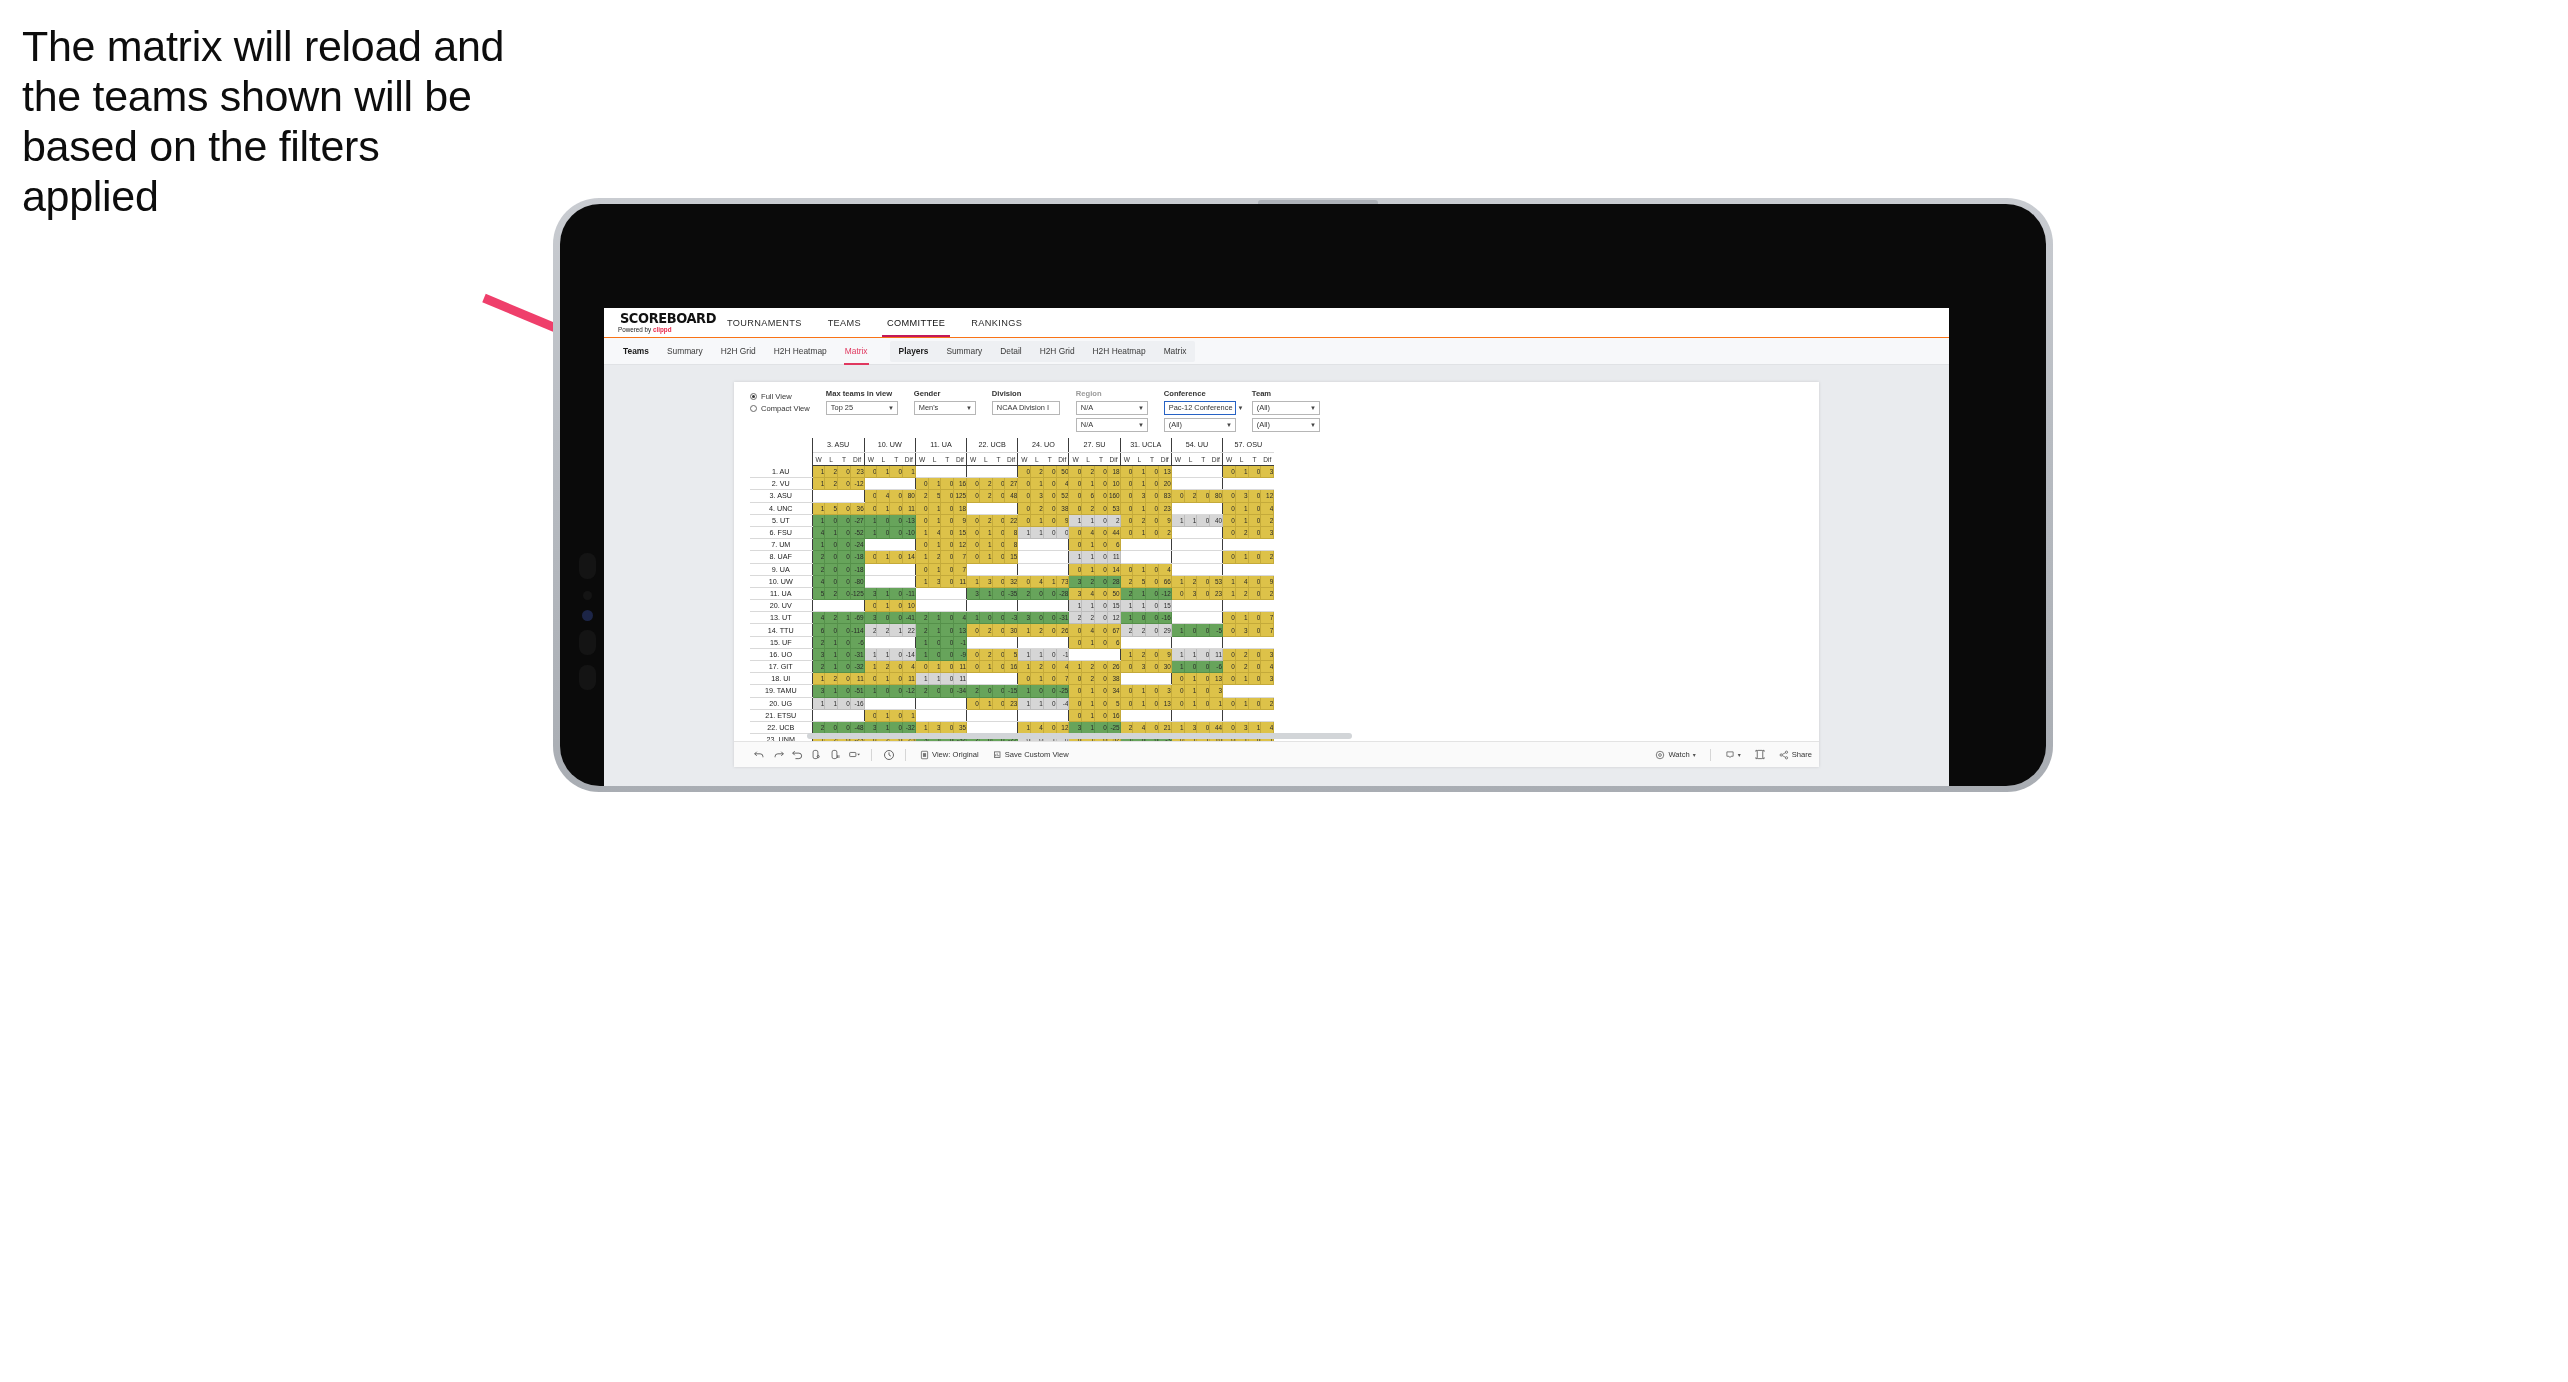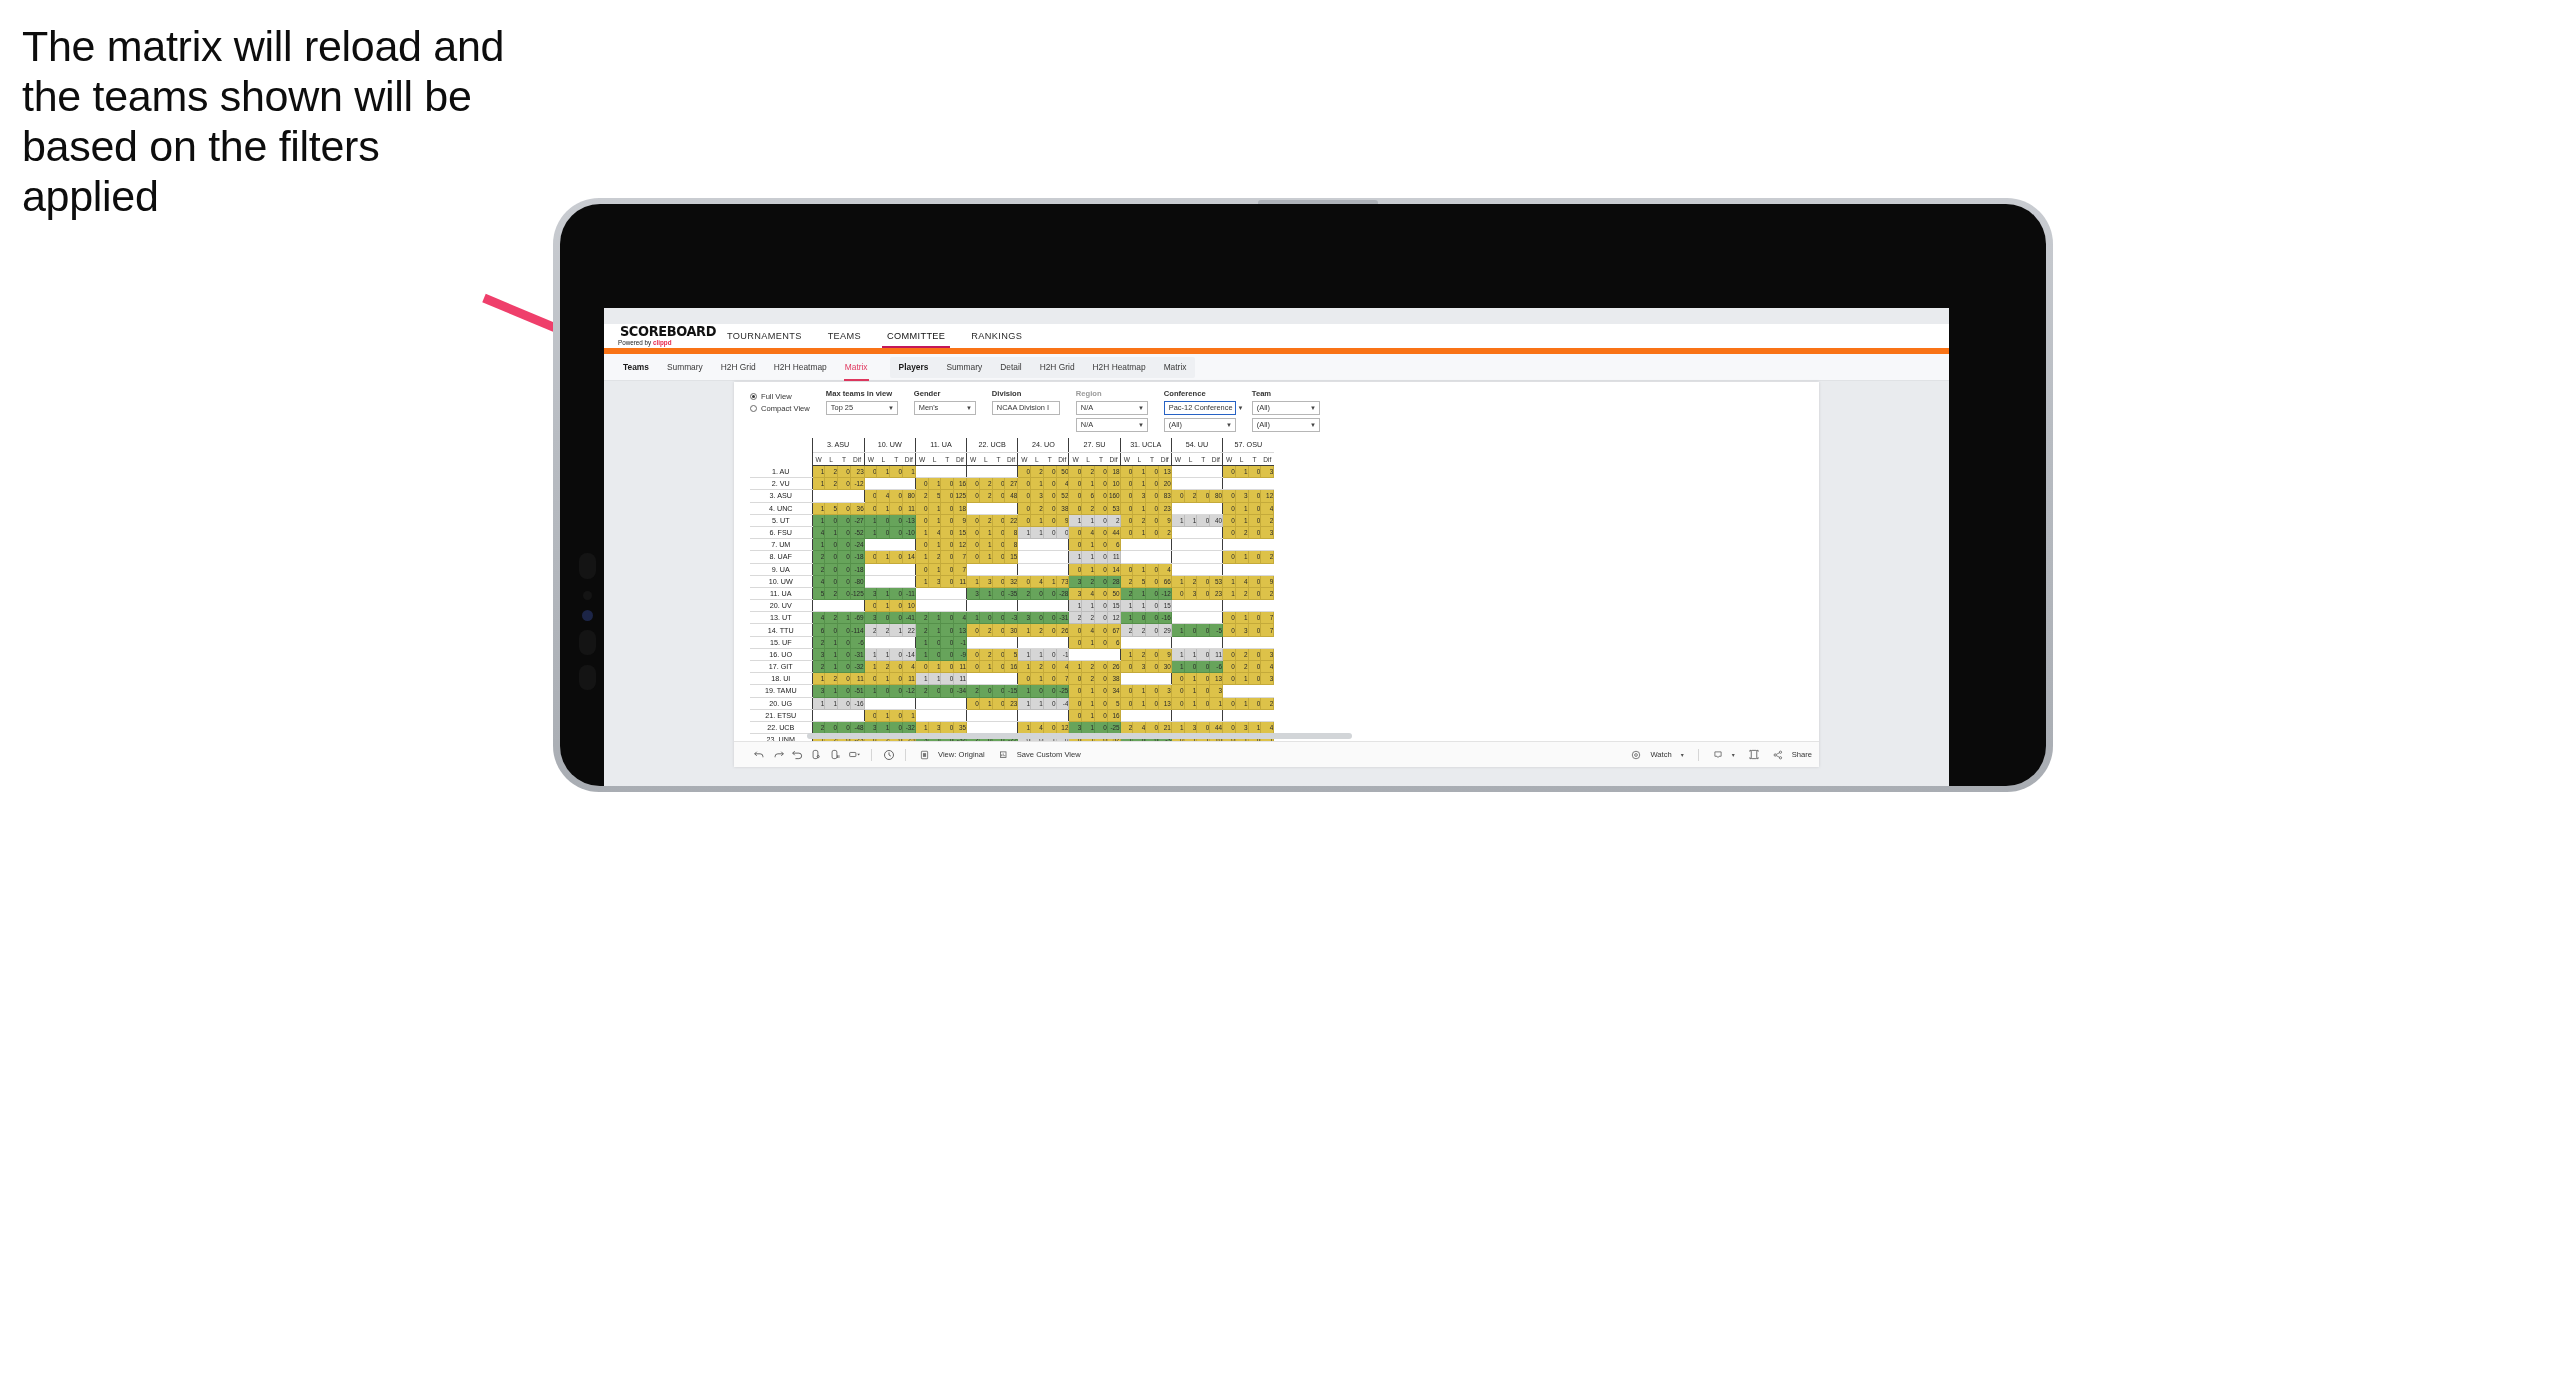--- a/index.html
+++ b/index.html
@@ -44,22 +44,21 @@
   #btn2 { left:30px; top:393px; width:9px;  height:9px;  background:#141414; border-radius:50%; position:absolute;}
   #btn3 { left:29px; top:412px; width:11px; height:11px; background:#1c2547; border-radius:50%; position:absolute;}
   #btn4 { left:26px; top:432px; width:17px; height:25px; background:#141414; border-radius:8px; position:absolute;}
   #btn5 { left:26px; top:467px; width:17px; height:25px; background:#141414; border-radius:8px; position:absolute;}
   #topnotch { position:absolute; left:47%; top:2px; width:120px; height:6px; background:#aeb2b8; border-radius:3px;}
 
   
   #app { position:absolute; inset:0; background:#e9ebee; }
   #topbar {
     height:30px; background:#ffffff; display:flex; align-items:stretch;
-    border-bottom:6px solid #f97316;
-    margin-top:16px;
+    border-bottom:1px solid #f97316;
   }
   #logo-wrap {
     width:110px; padding-left:14px; display:flex; flex-direction:column;
     justify-content:center; line-height:1;
   }
   #logo-main {
     font-family:"DejaVu Sans", sans-serif; font-weight:bold; font-size:13.5px;
     letter-spacing:-0.4px; color:#111; transform:scaleX(0.96);
   }
   #logo-sub { font-size:6.3px; color:#222; margin-top:1.5px; white-space:nowrap;}
@@ -169,21 +168,21 @@
   #bottombar {
     height:26px; background:#fafafa; border-top:1px solid #e3e3e3;
     display:flex; align-items:center; padding-left:16px; gap:0;
   }
   .tb-ic {
     width:19px; height:19px; display:flex; align-items:center; justify-content:center;
     color:#555; cursor:pointer;
   }
   .tb-sep { width:1px; height:12px; background:#d6d6d6; margin:0 7px; }
   .tb-item {
-    display:flex; align-items:center; gap:9px; font-size:7.6px; color:#333;
+    display:flex; align-items:center; gap:3px; font-size:7.6px; color:#333;
     padding:0 7px; cursor:pointer; white-space:nowrap;
   }
   .spacer { flex:1; }
   svg { display:block; }
 </style>
 </head>
 <body>
 
 <div id="annotation">The matrix will reload and the teams shown will be based on the filters applied</div>
 <svg id="arrow-svg" viewBox="0 0 320 140">

